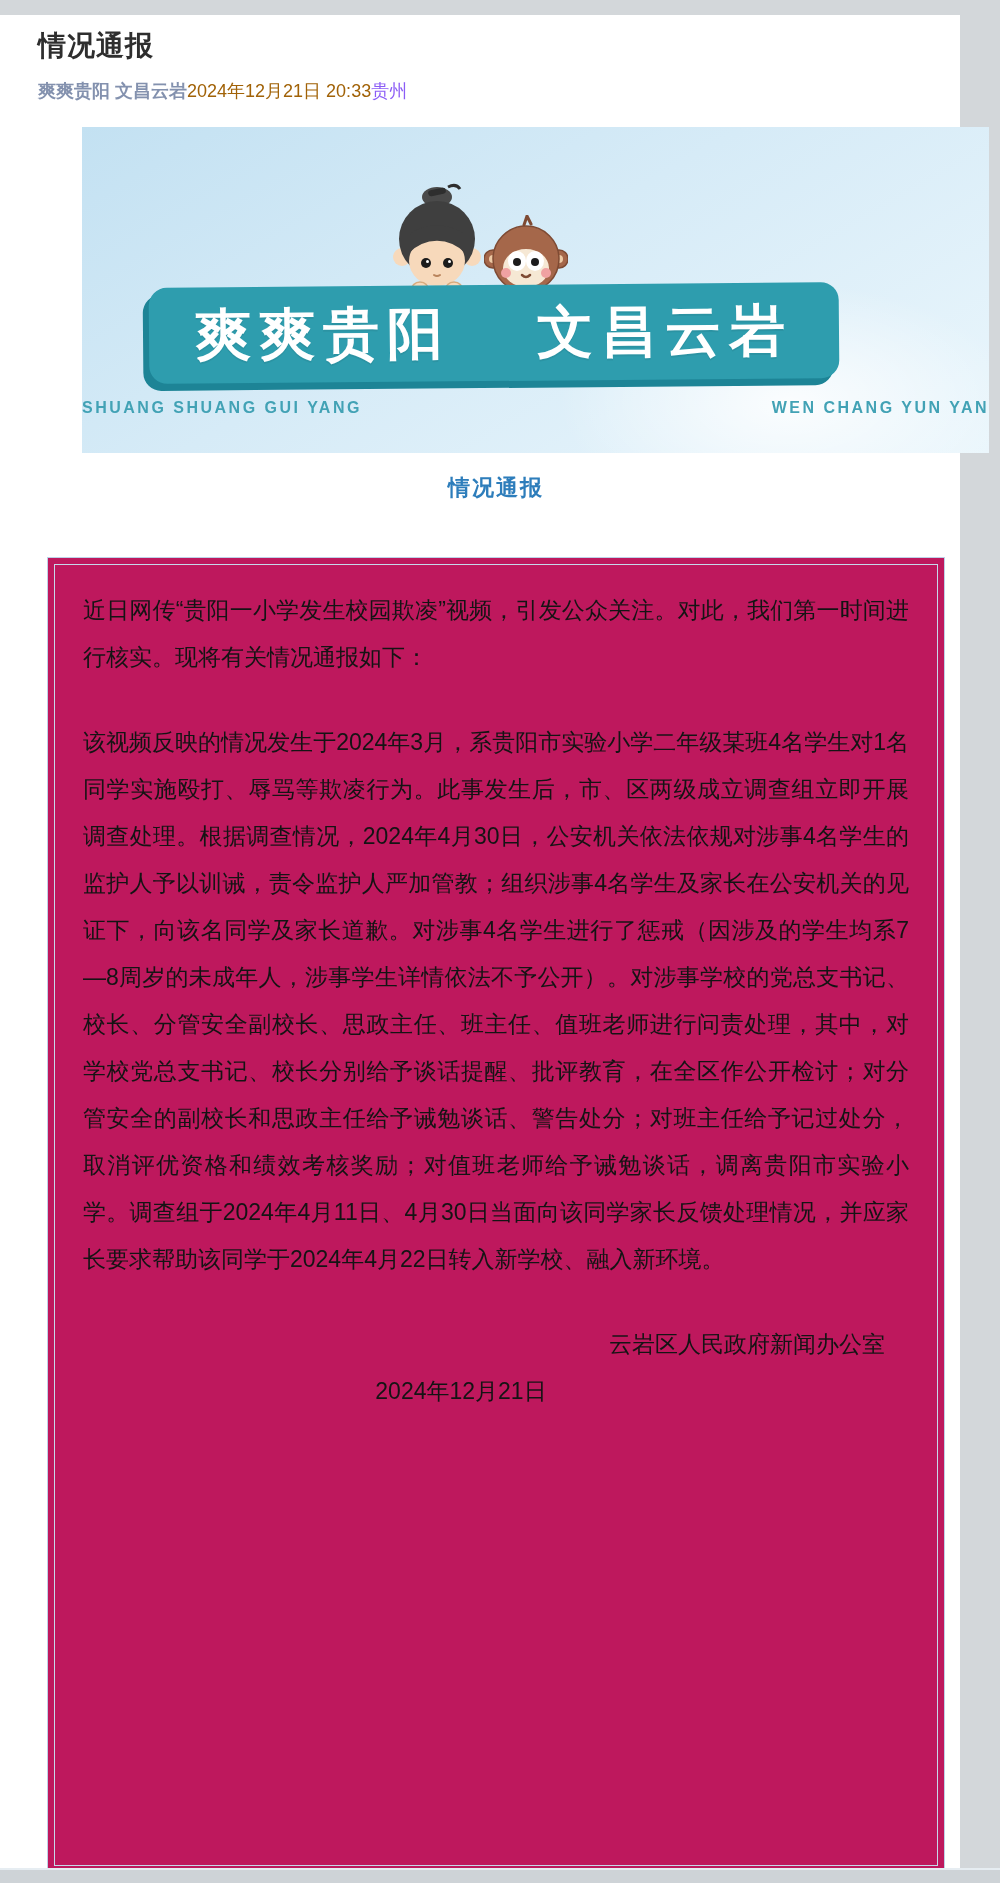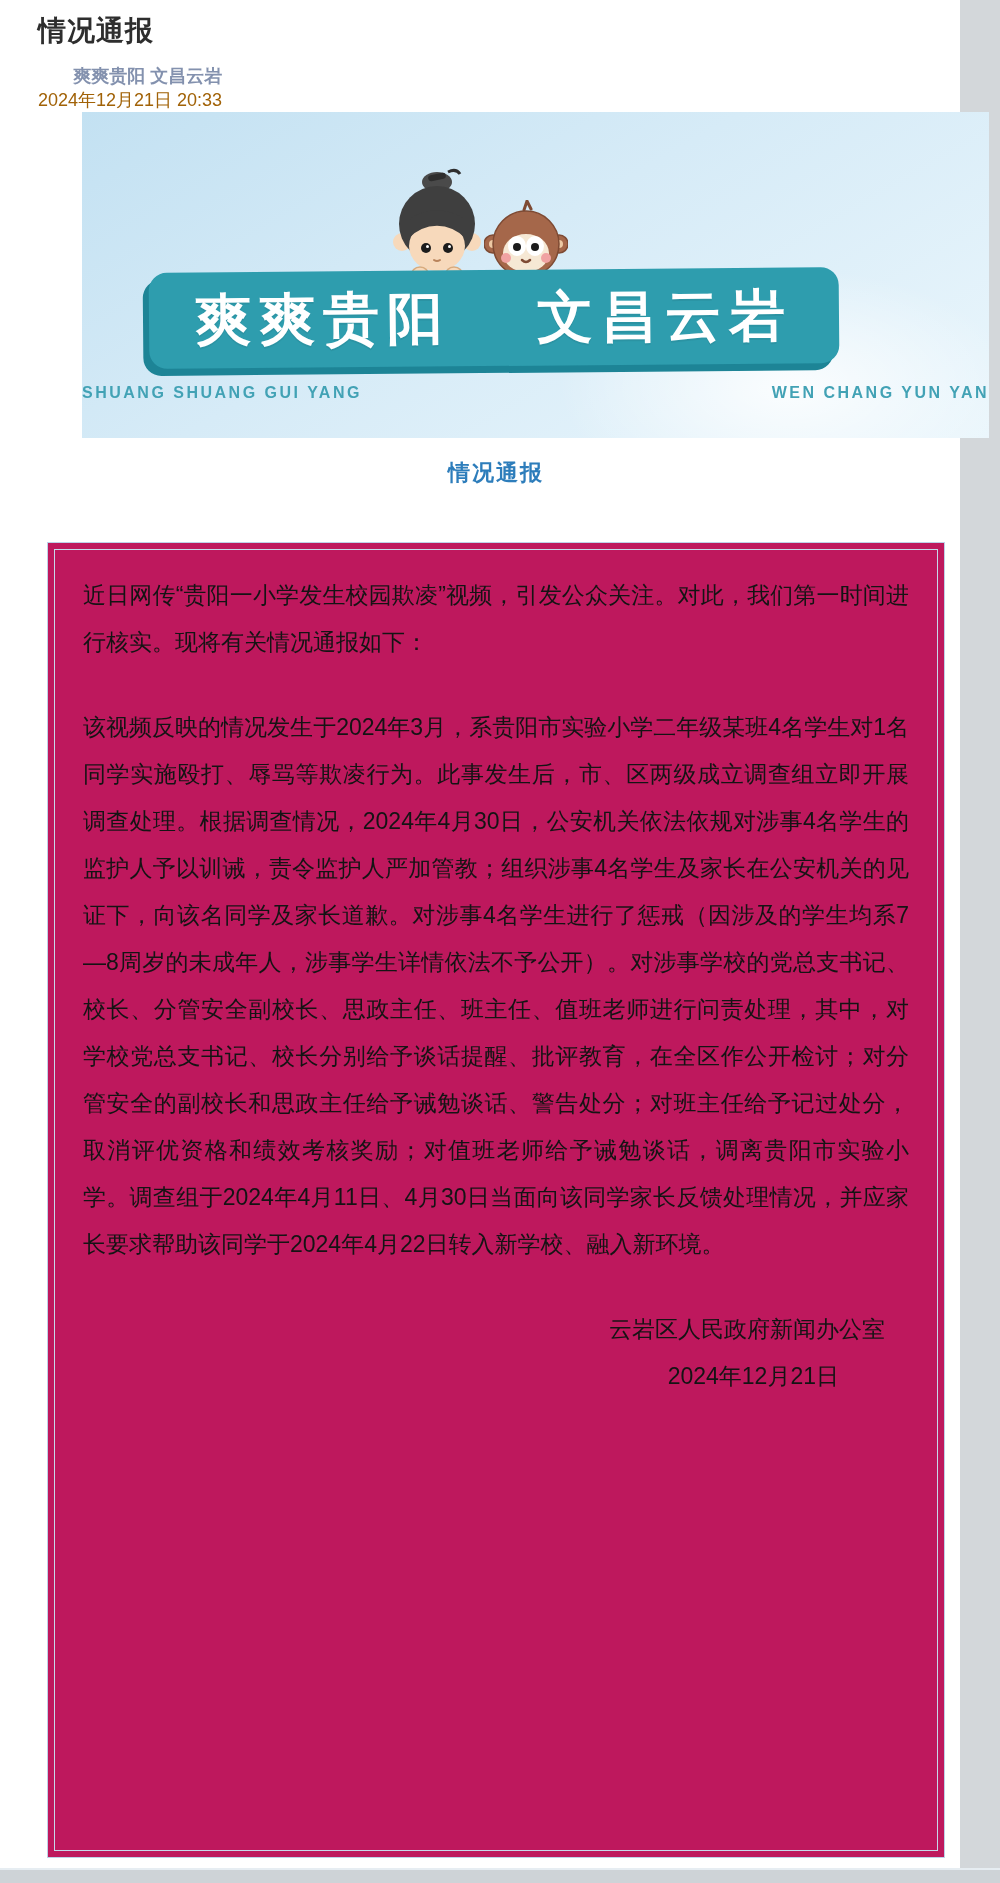--- a/index.html
+++ b/index.html
@@ -4,32 +4,32 @@
 <style>
   html,body { margin:0; padding:0; }
   body {
     width:1000px; height:1883px;
     background:#d3d7da;
     font-family:"Liberation Sans","DejaVu Sans",sans-serif;
     position:relative;
     overflow:hidden;
   }
   .article {
-    position:absolute; left:0; top:0;
+    position:absolute; left:0; top:15px;
     width:960px; height:1868px;
     background:#ffffff;
   }
   .page-title {
     position:absolute; left:38px; top:12px;
     font-size:28px; font-weight:bold; color:#2e2e2e;
     letter-spacing:1px;
   }
   .byline {
     position:absolute; left:38px; top:64px;
-    font-size:18px; display:flex; gap:0; align-items:flex-end;flex-direction:column;
+    font-size:18px; display:flex; gap:0; align-items:flex-start;
   }
   .byline .source { color:#8391ae; font-weight:bold; }
   .byline .datetime { color:#a16207; }
   .byline .location { color:#8b5cf6; }
 
   
   .banner {
     position:absolute; left:38px; top:112px;
     width:907px; height:326px;
     background:linear-gradient(150deg,#c3e1f2 0%,#d6ebf7 45%,#eaf6fc 100%);
@@ -88,21 +88,21 @@
     margin:0 0 38px 0;
     font-size:23px; line-height:47px; color:#141414;
     text-align:justify;
     font-family:"Liberation Sans","DejaVu Sans",sans-serif;
   }
   .signature { margin-top:4px; }
   .signature div {
     font-size:23px; line-height:47px; color:#141414; text-align:right;
   }
   .signature .office { padding-right:24px; }
-  .signature .date { padding-right:70px; }
+  .signature .date { padding-right:70px;text-align:center; }
 
   .footer-strip {
     position:absolute; left:0; top:1868px; width:1000px; height:15px;
     background:#ced3d7;
     border-top:2px solid #e6edf2;
     box-sizing:border-box;
   }
 </style>
 </head>
 <body>

